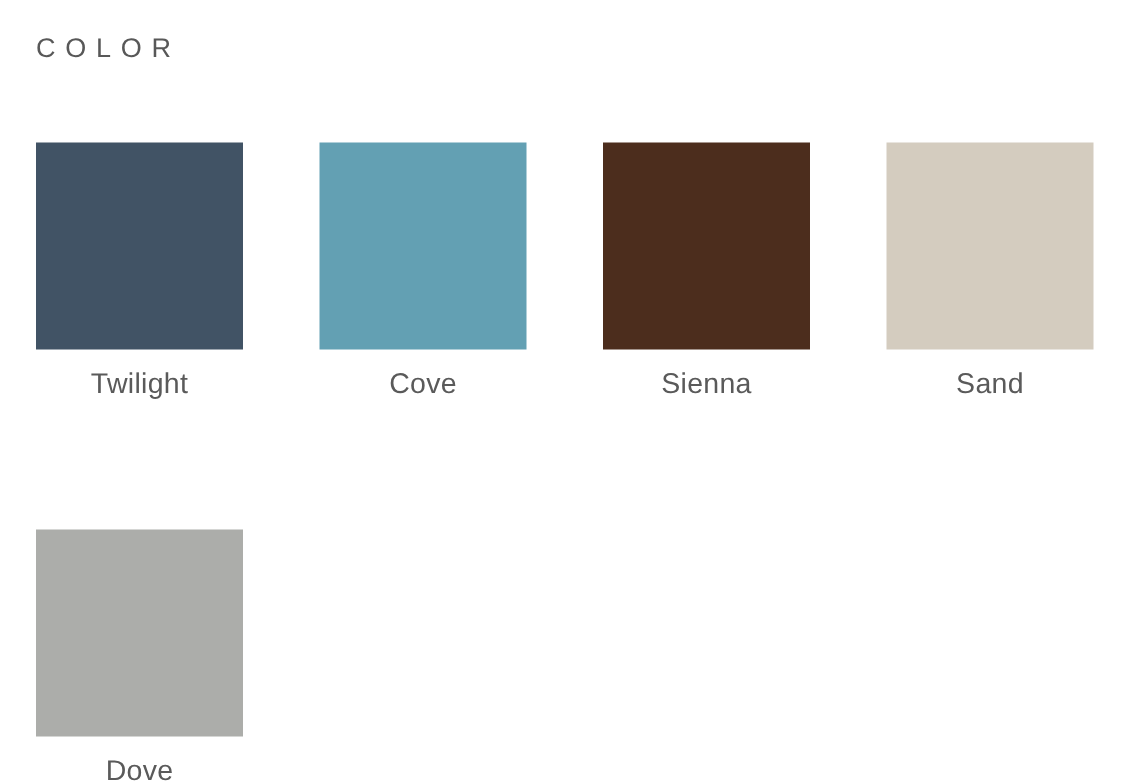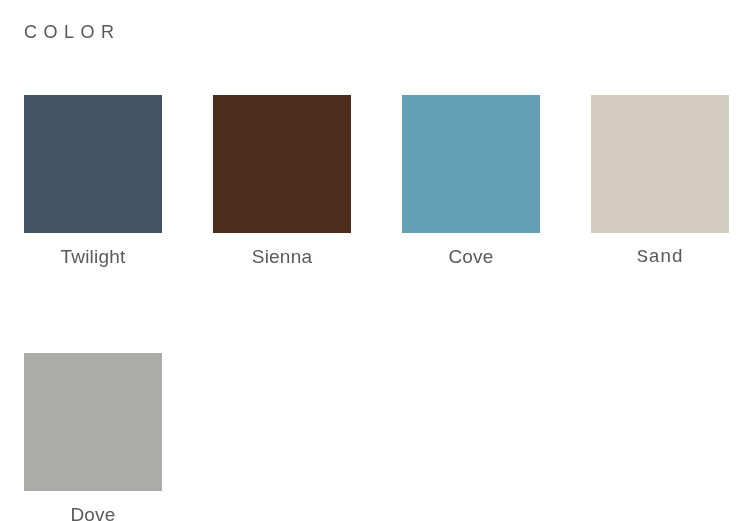--- a/index.html
+++ b/index.html
@@ -82,32 +82,32 @@
   <h1 class="page-title" style="color: rgb(88, 88, 88);">COLOR</h1>
 
   <div class="swatch-grid">
 
     <div class="swatch-cell">
       <div class="swatch-chip" style="background-color: rgb(65, 83, 101);"></div>
       <span class="swatch-label" style="color: rgb(90, 90, 90);">Twilight</span>
     </div>
 
     <div class="swatch-cell">
+      <div class="swatch-chip" style="background-color: rgb(99, 160, 179);"></div>
+      <span class="swatch-label" style="color: rgb(90, 90, 90);">Cove</span>
+    </div>
+
+    <div class="swatch-cell">
       <div class="swatch-chip" style="background-color: rgb(76, 45, 29);"></div>
       <span class="swatch-label" style="color: rgb(90, 90, 90);">Sienna</span>
     </div>
 
     <div class="swatch-cell">
-      <div class="swatch-chip" style="background-color: rgb(99, 160, 179);"></div>
-      <span class="swatch-label" style="color: rgb(90, 90, 90);">Cove</span>
-    </div>
-
-    <div class="swatch-cell">
       <div class="swatch-chip" style="background-color: rgb(212, 204, 191);"></div>
-      <span class="swatch-label" style="color: rgb(90, 90, 90); font-family: Liberation Mono, monospace;">Sand</span>
+      <span class="swatch-label" style="color: rgb(90, 90, 90);">Sand</span>
     </div>
 
     <div class="swatch-cell">
       <div class="swatch-chip" style="background-color: rgb(172, 173, 170);"></div>
       <span class="swatch-label" style="color: rgb(90, 90, 90);">Dove</span>
     </div>
 
   </div>
 </div>
 

